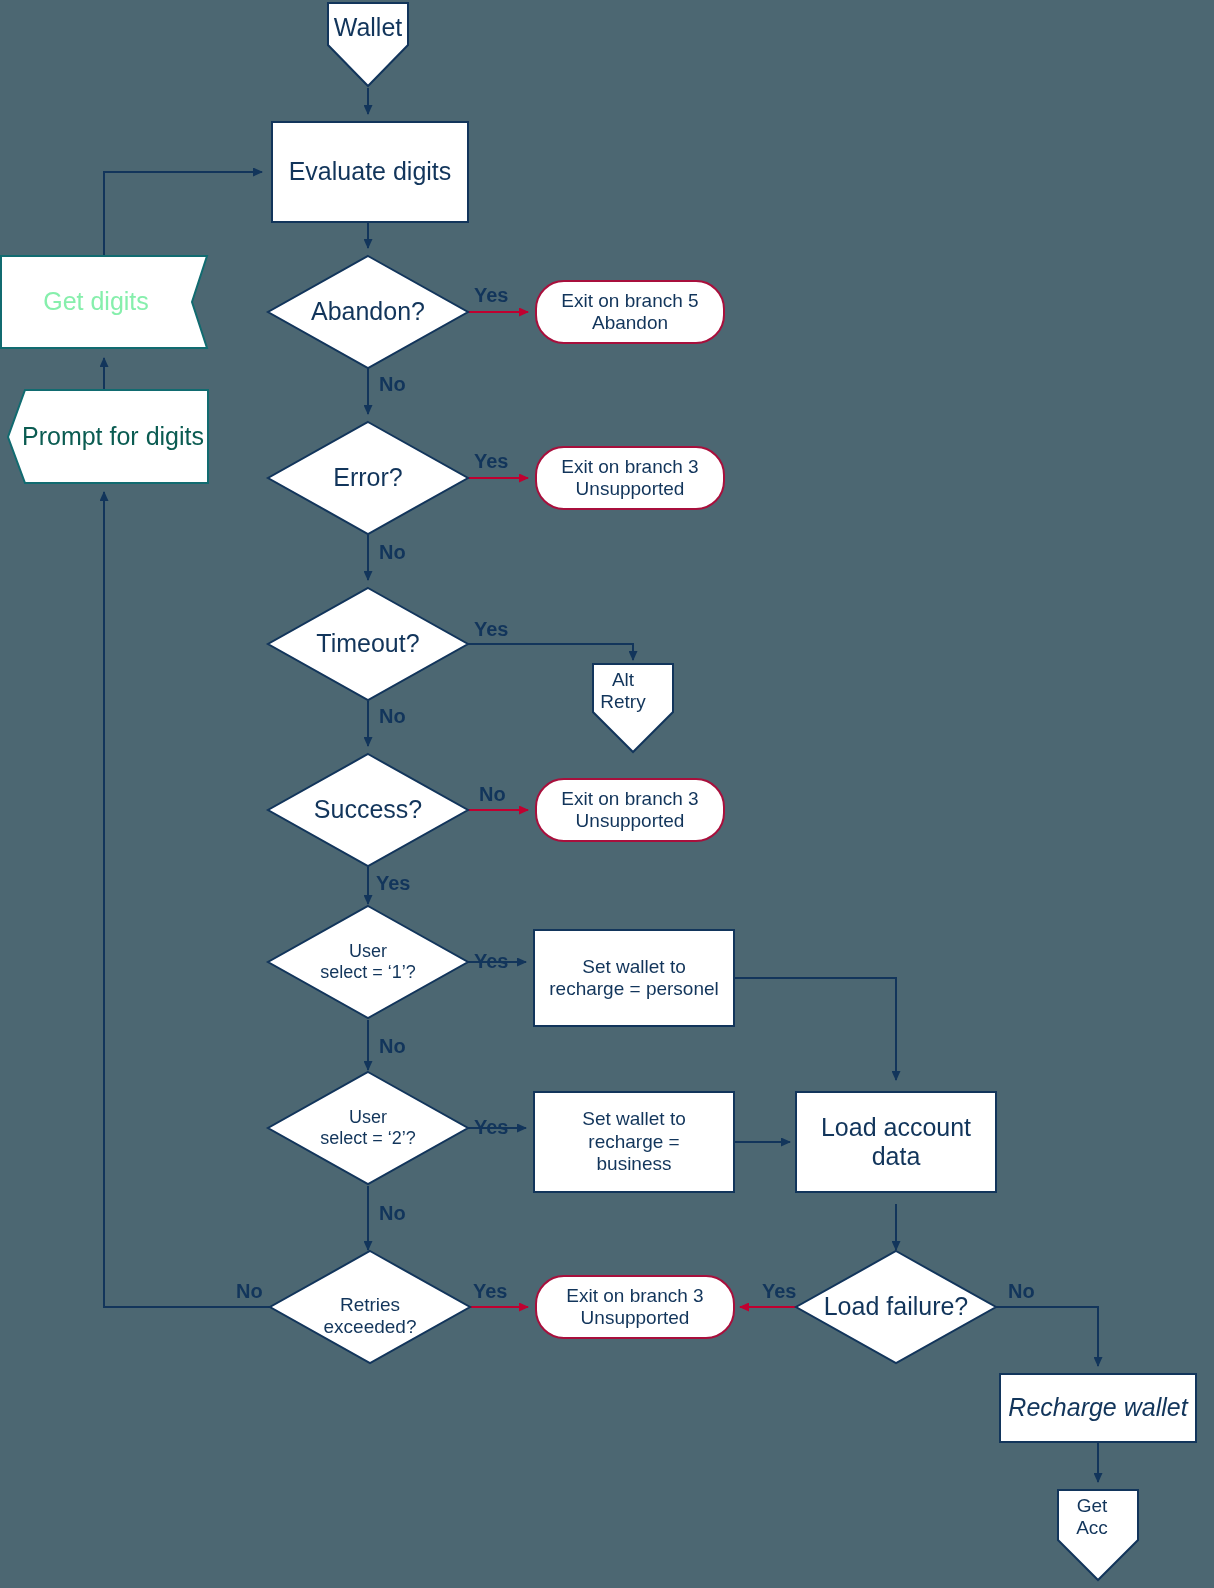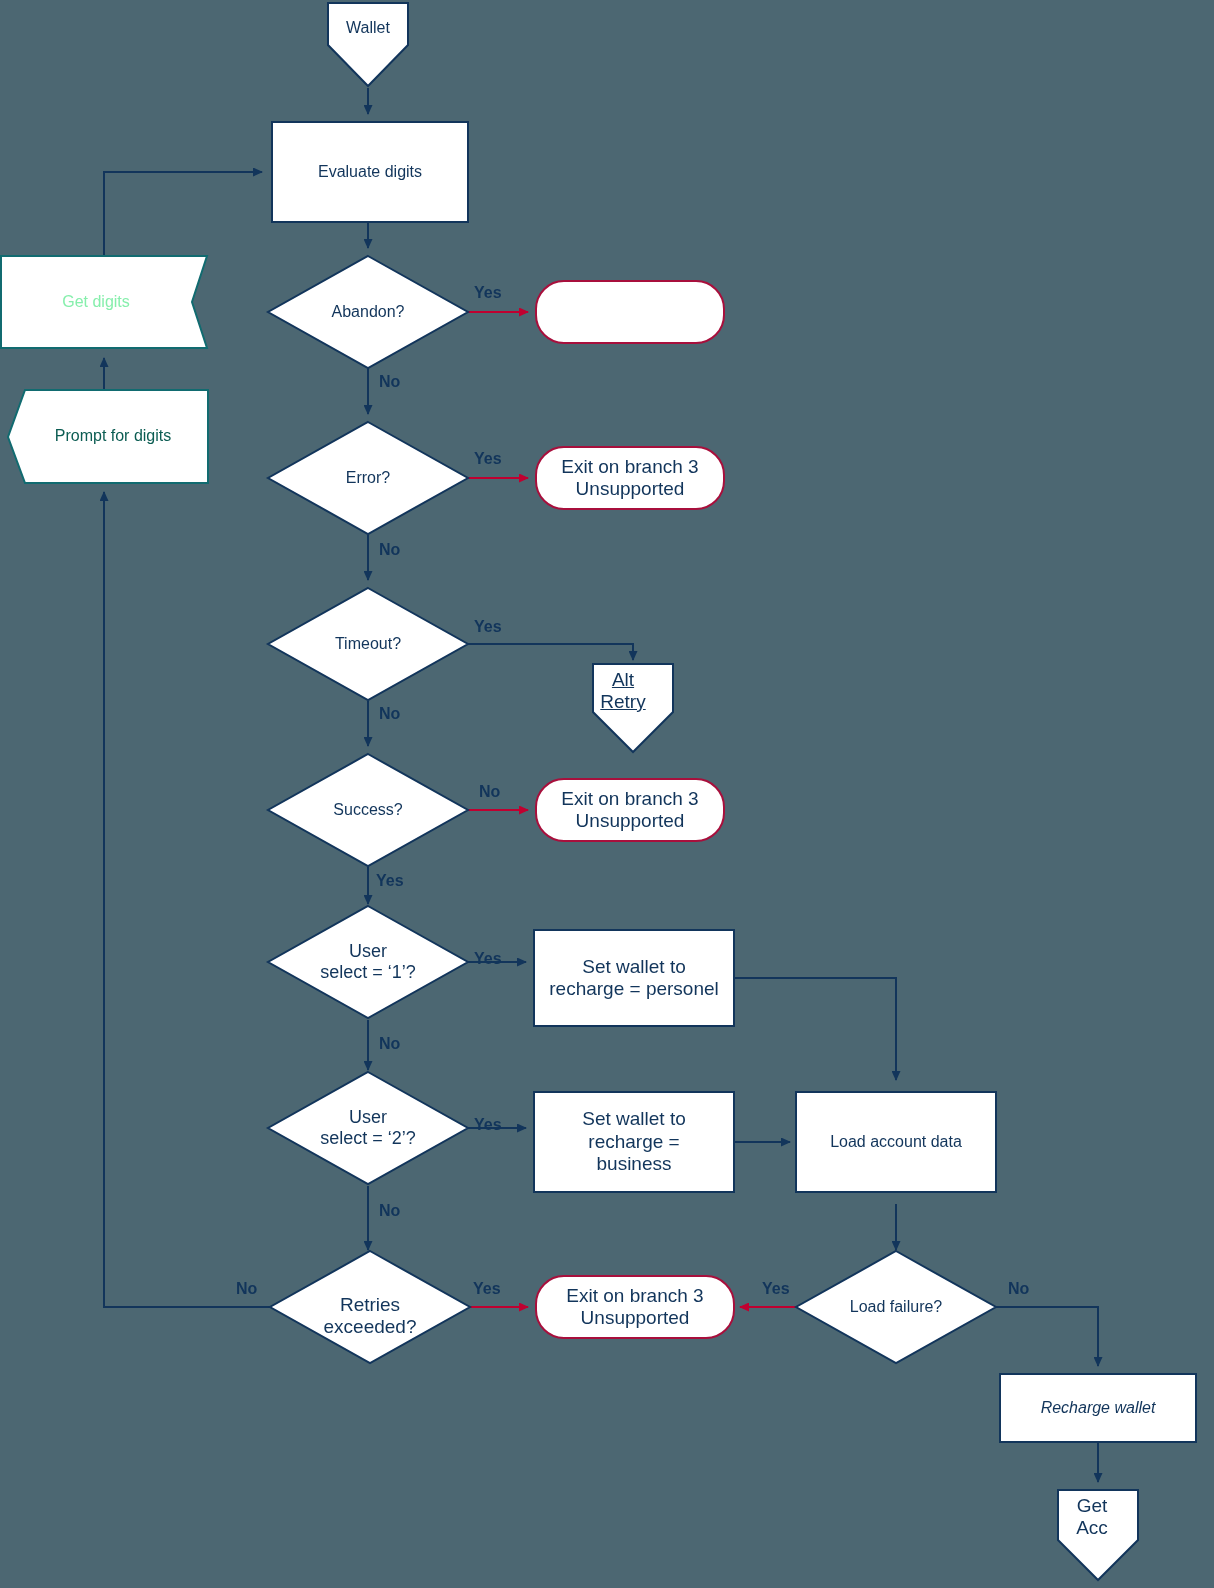--- a/index.html
+++ b/index.html
@@ -32,26 +32,26 @@
     line-height: 1.18;
     white-space: pre-line;
   }
   .lbl-navy { color: #12355b; }
   .lbl-teal { color: #86efac; }
   .lbl-dteal { color: #0b5c52; }
   .edge-label {
     position: absolute;
     color: #12355b;
     font-weight: bold;
-    font-size: 16px;
+    font-size: 20px;
     font-family: "Liberation Sans", sans-serif;
     white-space: nowrap;
     pointer-events: none;
   }
-  .f20 { font-size: 16px; }
+  .f20 { font-size: 25px; }
   .f19 { font-size: 19px; }
   .f18 { font-size: 18px; }
 </style>
 </head>
 <body>
 
 <div id="canvas">
 
   <svg id="svg-layer" viewBox="0 0 1214 1588" xmlns="http://www.w3.org/2000/svg">
     <defs>
@@ -165,29 +165,31 @@
   <div class="node-label lbl-navy f20" style="left:328px; top:8px; width:80px; height:40px;">Wallet</div>
 
   <div class="node-label lbl-navy f20" style="left:272px; top:122px; width:196px; height:100px;">Evaluate digits</div>
 
   <div class="node-label lbl-teal f20" style="left:1px; top:256px; width:190px; height:92px;">Get digits</div>
 
   <div class="node-label lbl-dteal f20" style="left:18px; top:390px; width:190px; height:93px;">Prompt for digits</div>
 
   <div class="node-label lbl-navy f20" style="left:288px; top:292px; width:160px; height:40px;">Abandon?</div>
 
+  <div class="node-label lbl-navy f19" style="left:536px; top:281px; width:188px; height:62px;">Exit on branch 5
+Abandon</div>
 
   <div class="node-label lbl-navy f20" style="left:288px; top:458px; width:160px; height:40px;">Error?</div>
 
   <div class="node-label lbl-navy f19" style="left:536px; top:447px; width:188px; height:62px;">Exit on branch 3
 Unsupported</div>
 
   <div class="node-label lbl-navy f20" style="left:288px; top:624px; width:160px; height:40px;">Timeout?</div>
 
-  <div class="node-label lbl-navy f19" style="left:593px; top:666px; width:60px; height:50px;text-decoration:underline;">Alt
+  <div class="node-label lbl-navy f19" style="left:593px; top:666px; width:60px; height:50px;">Alt
 Retry</div>
 
   <div class="node-label lbl-navy f20" style="left:288px; top:790px; width:160px; height:40px;">Success?</div>
 
   <div class="node-label lbl-navy f19" style="left:536px; top:779px; width:188px; height:62px;">Exit on branch 3
 Unsupported</div>
 
   <div class="node-label lbl-navy f18" style="left:288px; top:932px; width:160px; height:60px;">User
 select = ‘1’?</div>
 

